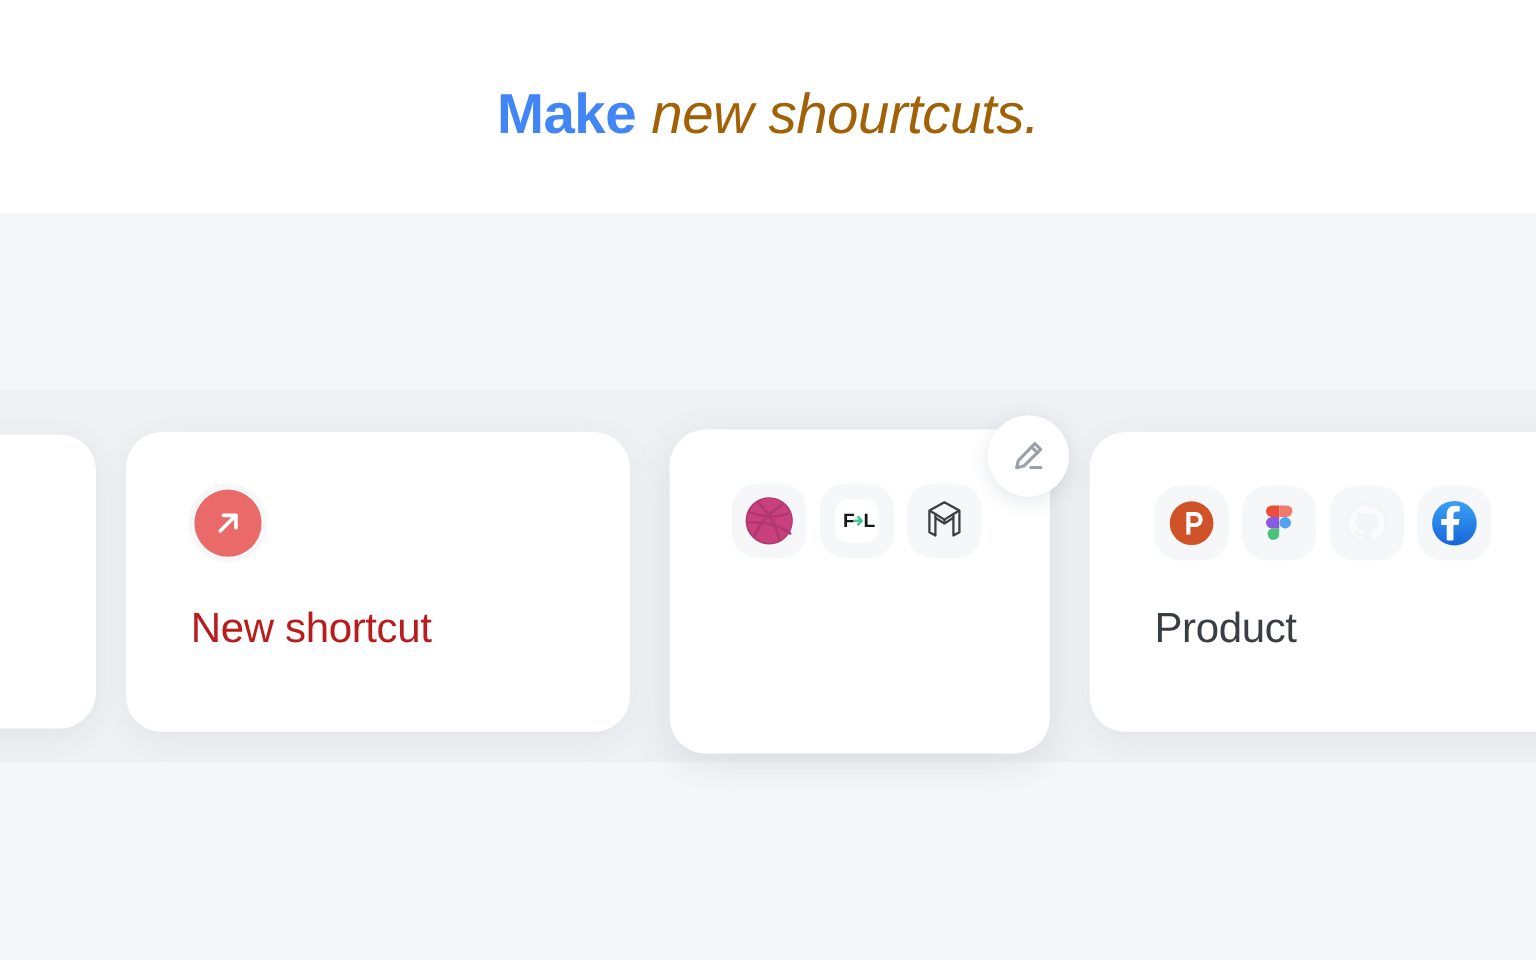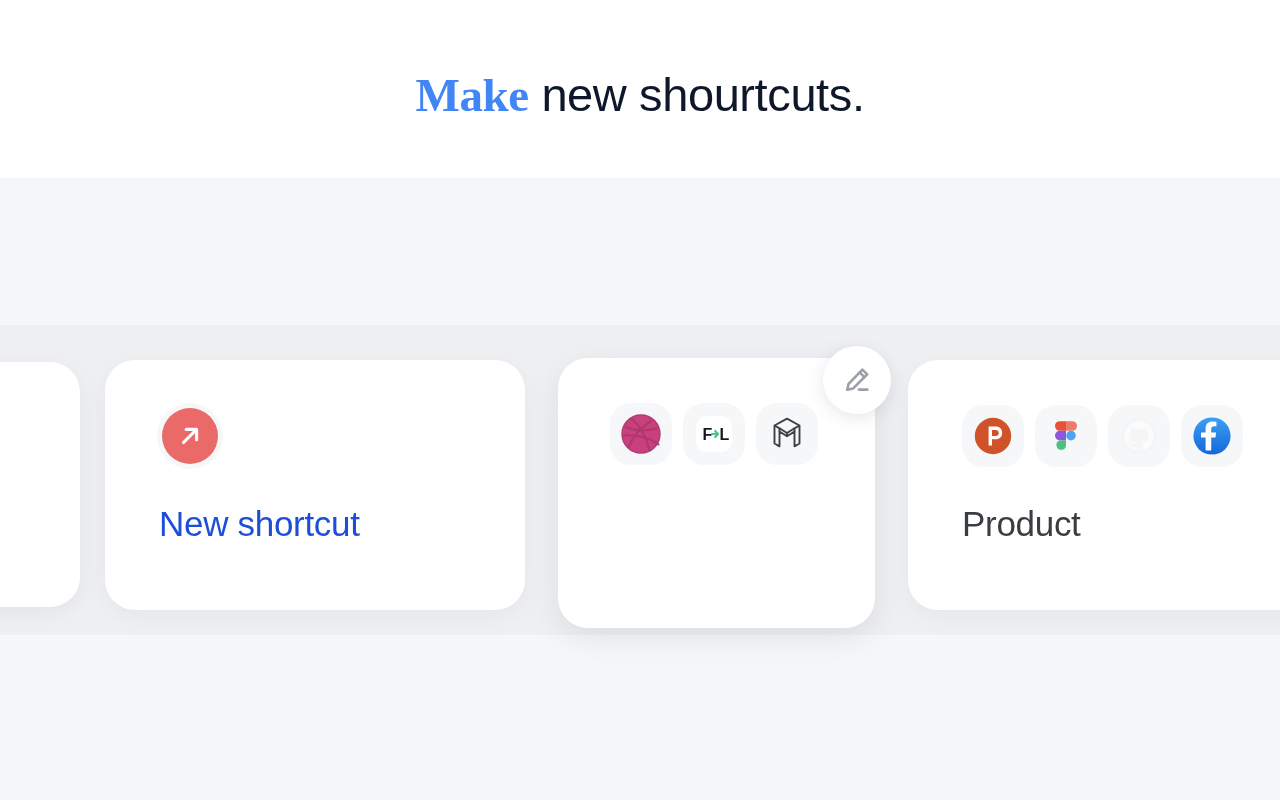--- a/index.html
+++ b/index.html
@@ -51,25 +51,25 @@
     text-align: center;
     font-size: 47px;
     line-height: 70px;
     color: #3c3f44;
     letter-spacing: -0.4px;
     white-space: nowrap;
   }
   .headline .accent {
     color: #4285f4;
     font-weight: 700;
-    font-family: Liberation Serif, serif;
   }
   .headline .rest {
     font-weight: 400;
-    color: #0f172a;
+    color: #a16207;
+    font-style: italic;
   }
 
   
   .carousel {
     position: absolute;
     left: 0; top: 325px;
     width: 1280px; height: 310px;
   }
 
   .card {
@@ -139,21 +139,21 @@
   .icon-tile.plain { background: transparent; }
 
   .card-title {
     margin-top: 36px;
     font-size: 35px;
     line-height: 42px;
     font-weight: 400;
     letter-spacing: -0.3px;
     white-space: nowrap;
   }
-  .title-new     { color: #1d4ed8; }
+  .title-new     { color: #b91c1c; }
   .title-design  { color: #5b8def; }
   .title-product { color: #3a3d42; }
 
   
   .new-badge {
     width: 56px; height: 56px;
     border-radius: 50%;
     background: #ea6a6a;
     display: flex;
     align-items: center;

